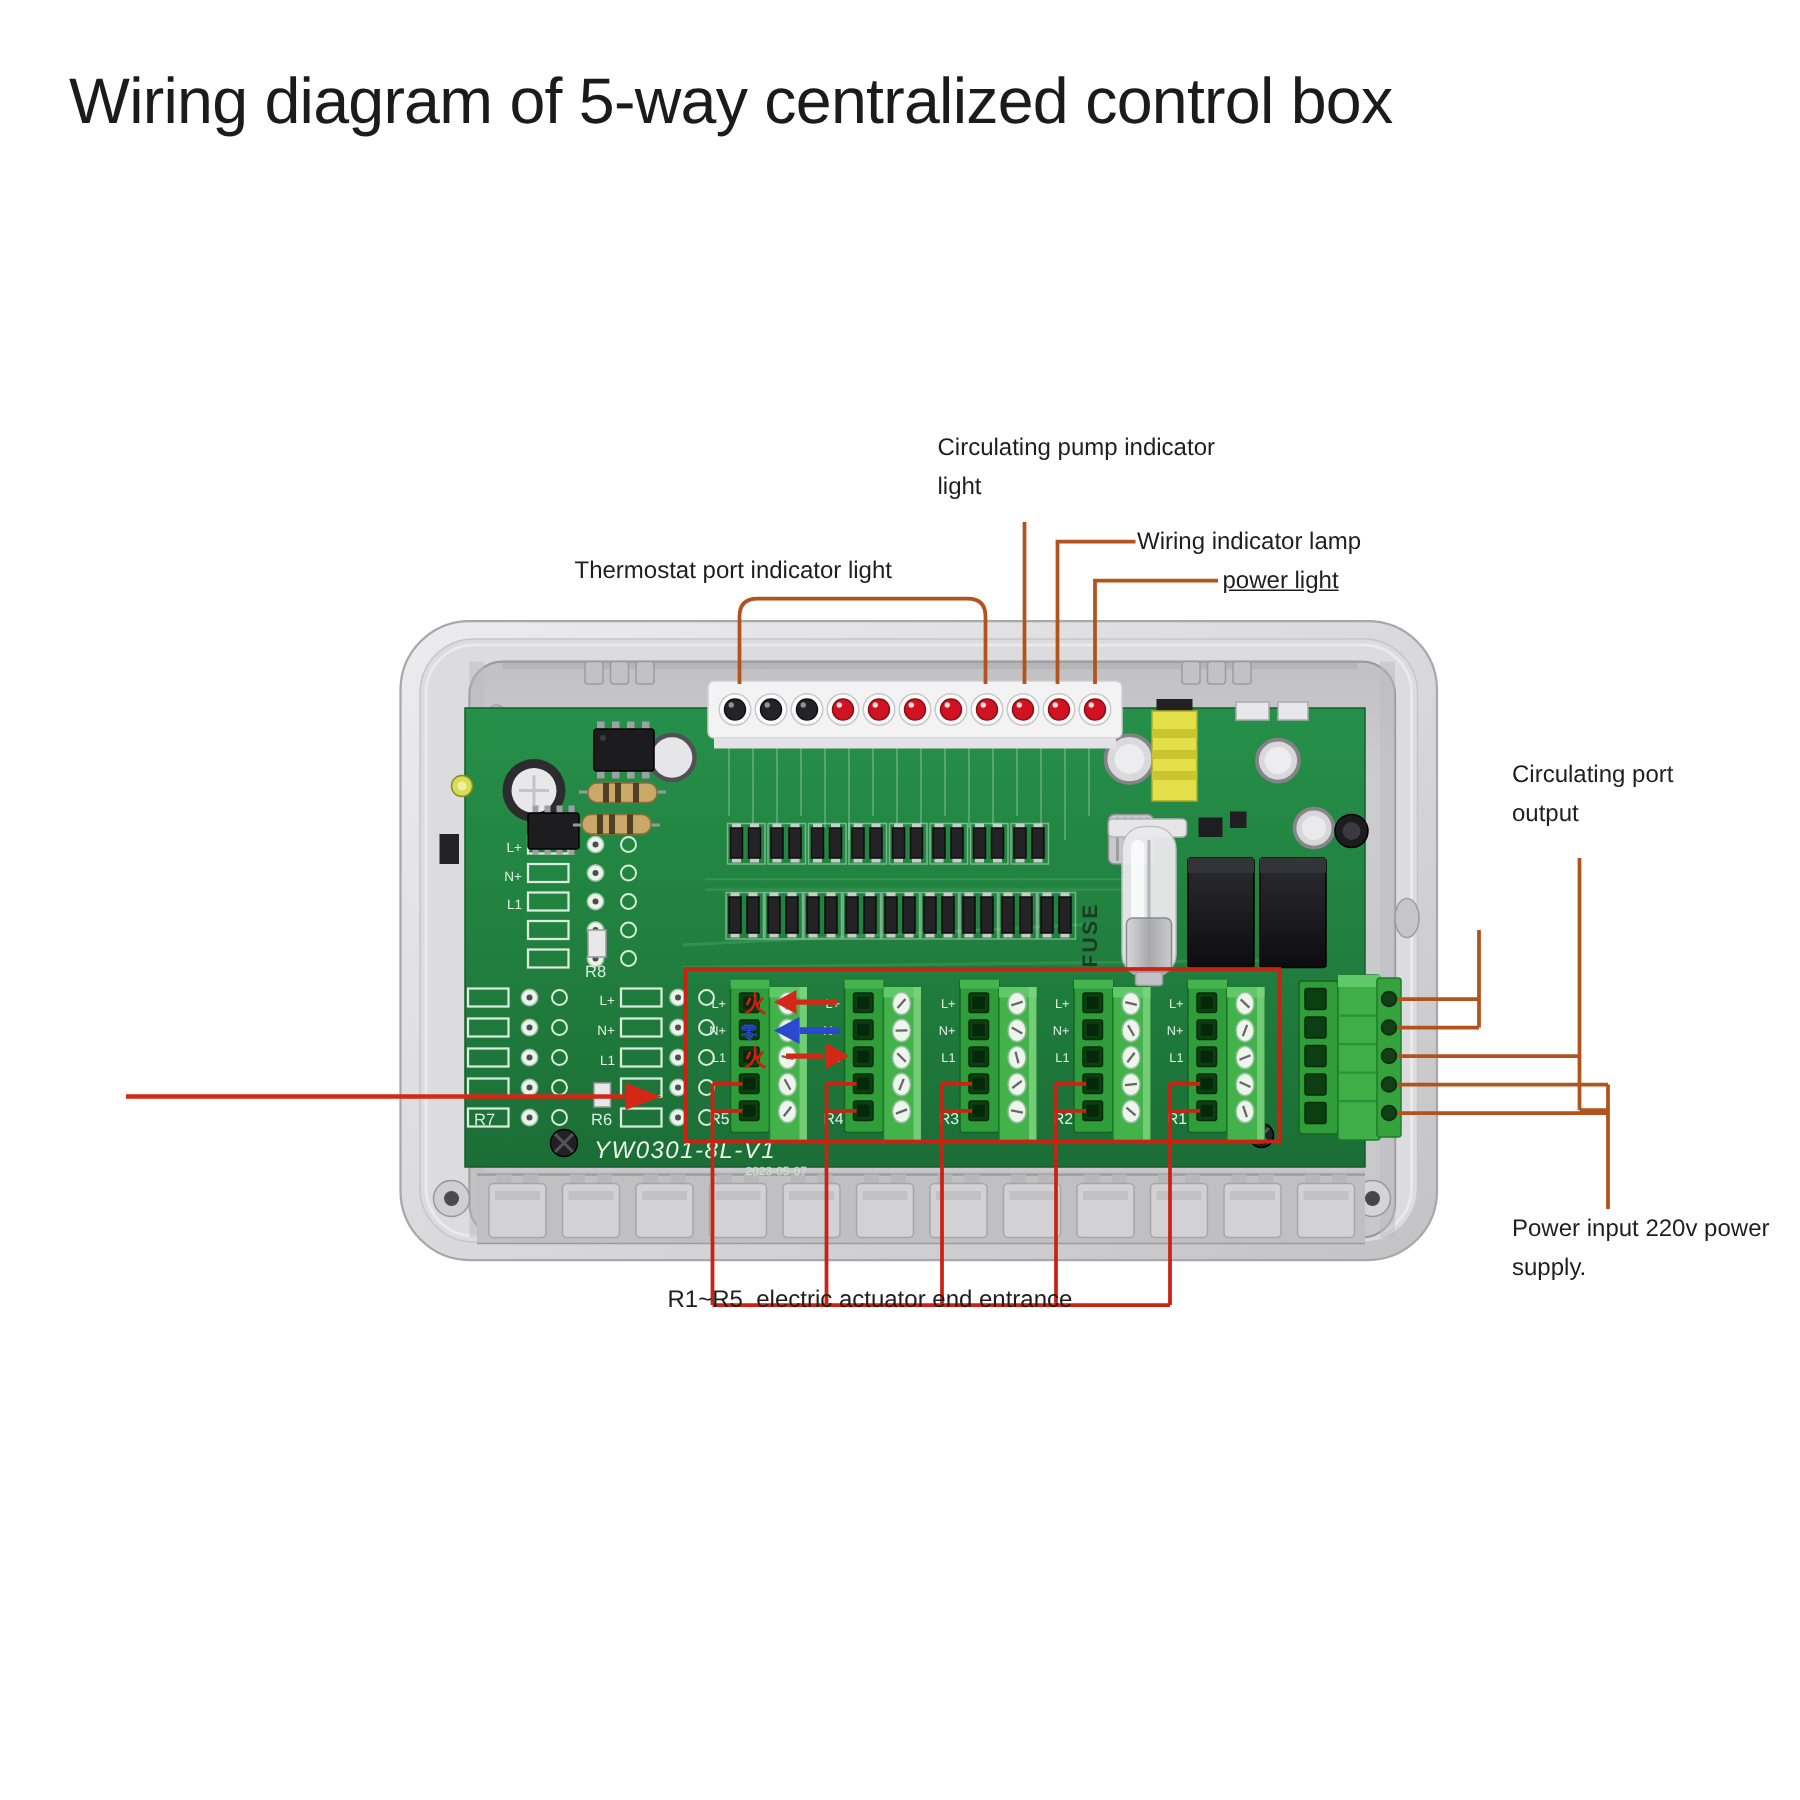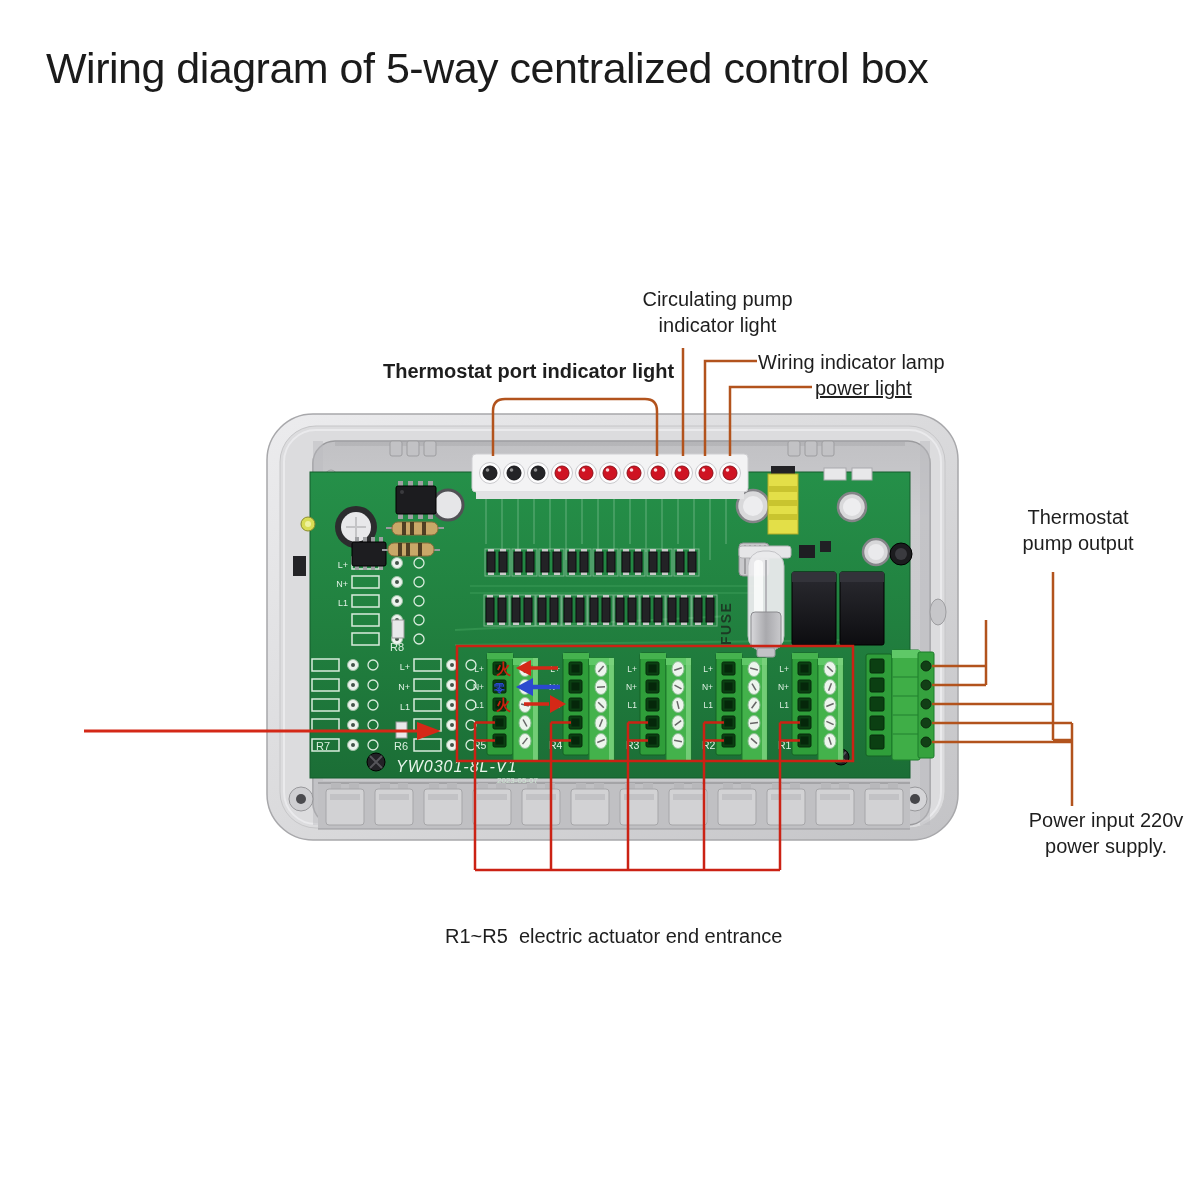--- a/index.html
+++ b/index.html
@@ -1,20 +1,20 @@
 <!DOCTYPE html>
 <html><head>
 <meta charset="utf-8">
 <style>
   html,body{margin:0;padding:0;background:#ffffff;}
   .stage{position:relative;width:1200px;height:1200px;background:#ffffff;overflow:hidden;
-         font-family:"Liberation Sans", sans-serif;text-align:center;}
+         font-family:"Liberation Sans", sans-serif;}
   .title{position:absolute;left:46px;top:44px;font-size:43px;letter-spacing:-0.5px;
          color:#1b1b1b;white-space:nowrap;}
-  .lbl{position:absolute;font-size:20px;line-height:26px;color:#1e1e1e;}
+  .lbl{position:absolute;font-size:16px;line-height:26px;color:#1e1e1e;}
   .nowrap{white-space:nowrap;}
   .prewrap{white-space:pre;}
   svg.device{position:absolute;left:0;top:0;}
   text{font-family:"Liberation Sans", sans-serif;}
 </style>
 </head>
 <body>
 
 <div class="stage">
 
@@ -738,19 +738,19 @@
       <polygon points="516,687 533,678 533,696" fill="#2b49cf"></polygon>
       <line x1="524" y1="704" x2="549" y2="704" stroke="#d42817" stroke-width="3.5"></line>
       <polygon points="566,704 550,695 550,713" fill="#d42817"></polygon>
       <text x="496" y="674" font-size="15" font-weight="bold" fill="#c8220f">火</text>
       <text x="494" y="692" font-size="11" font-weight="bold" fill="#2b49cf">零</text>
       <text x="496" y="710" font-size="15" font-weight="bold" fill="#c8220f">火</text>
     </g>
   </svg>
 
   <div class="lbl" style="left:625px;top:286px;width:185px;">Circulating pump indicator light</div>
-  <div class="lbl nowrap" style="left:383px;top:358px;font-weight:bold;">Thermostat port indicator light</div>
+  <div class="lbl nowrap" style="left:383px;top:368px;">Thermostat port indicator light</div>
   <div class="lbl nowrap" style="left:758px;top:349px;">Wiring indicator lamp</div>
   <div class="lbl nowrap" style="left:815px;top:375px;text-decoration:underline;">power light</div>
-  <div class="lbl" style="left:1008px;top:504px;width:140px;">Thermostat pump output</div>
+  <div class="lbl" style="left:1008px;top:504px;width:140px;">Circulating port output</div>
   <div class="lbl" style="left:1008px;top:807px;width:196px;">Power input 220v power supply.</div>
-  <div class="lbl prewrap" style="left:445px;top:923px;">R1~R5  electric actuator end entrance</div>
+  <div class="lbl prewrap" style="left:445px;top:854px;">R1~R5  electric actuator end entrance</div>
 </div>
 
 </body></html>

